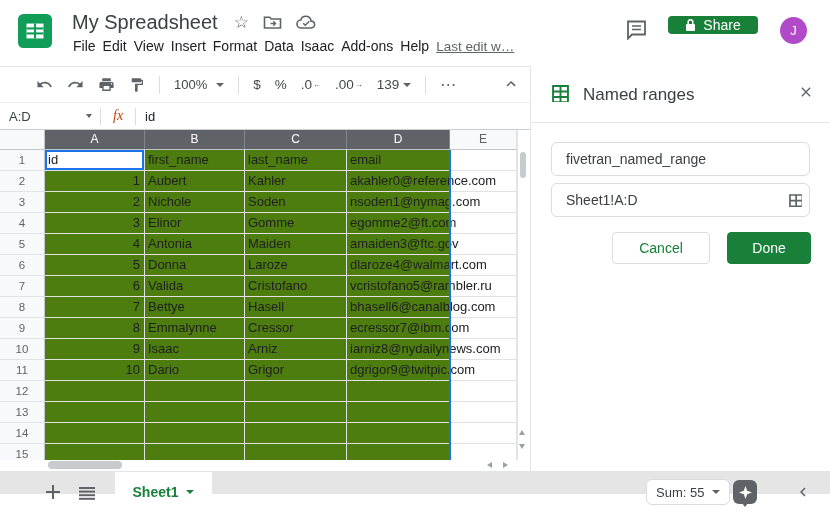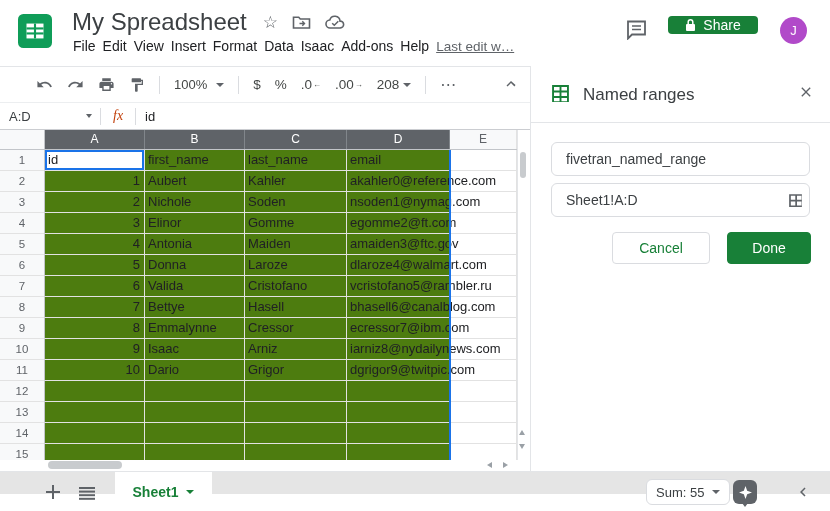--- a/index.html
+++ b/index.html
@@ -4,21 +4,21 @@
 <style>
   * { margin:0; padding:0; box-sizing:border-box; }
   html,body { width:830px; height:511px; }
   body { font-family:"Liberation Sans", sans-serif; background:#fff; overflow:hidden; }
   .app { position:relative; width:830px; height:511px; background:#fff; overflow:hidden; }
 
   
   .topbar { position:absolute; left:0; top:0; width:830px; height:66px; background:#fff; }
   .logo { position:absolute; left:18px; top:14px; width:34px; height:34px; cursor:pointer; }
   .title-row { position:absolute; left:72px; top:10px; height:24px; display:flex; align-items:center; }
-  .doc-title { font-size:24px; color:#3c4043; margin-right:16px; }
+  .doc-title { font-size:20px; color:#3c4043; margin-right:16px; }
   .t-icon { color:#5f6368; margin-right:14px; display:flex; align-items:center; }
   .star-glyph { font-size:17px; line-height:17px; }
   .menubar { position:absolute; left:73px; top:38px; display:flex; align-items:center; gap:7px; font-size:14px; color:#202124; }
   .menu-item { cursor:pointer; }
   .last-edit { color:#5f6368; font-size:13.5px; text-decoration:underline; cursor:pointer; }
   .comment-btn { position:absolute; left:626px; top:20px; cursor:pointer; }
   .share-btn { position:absolute; left:668px; top:16px; width:90px; height:18px; background:#188038; border-radius:4px;
                display:flex; align-items:center; justify-content:center; gap:7px; cursor:pointer; }
   .share-btn span { color:#fff; font-size:14px; font-weight:500; }
   .avatar { position:absolute; left:780px; top:17px; width:27px; height:27px; border-radius:50%; background:#b14ac9;
@@ -207,21 +207,21 @@
     <div class="tb fmt">%</div>
     <div class="tb fmt">
       <span>.0</span>
         <span class="mini-arrow">←</span>
     </div>
     <div class="tb fmt">
       <span>.00</span>
         <span class="mini-arrow">→</span>
     </div>
     <div class="tb fmt num-fmt">
-      <span>208</span>
+      <span>139</span>
       <span class="caret"></span>
     </div>
     <div class="tb-sep"></div>
     <div class="tb more-dots">⋯</div>
     <div class="collapse-btn">
       <svg width="18" height="18" viewBox="0 0 24 24" fill="#5f6368">
           <path d="M12 8l-6 6 1.41 1.41L12 10.83l4.59 4.58L18 13.41z"></path>
         </svg>
     </div>
   </div>

